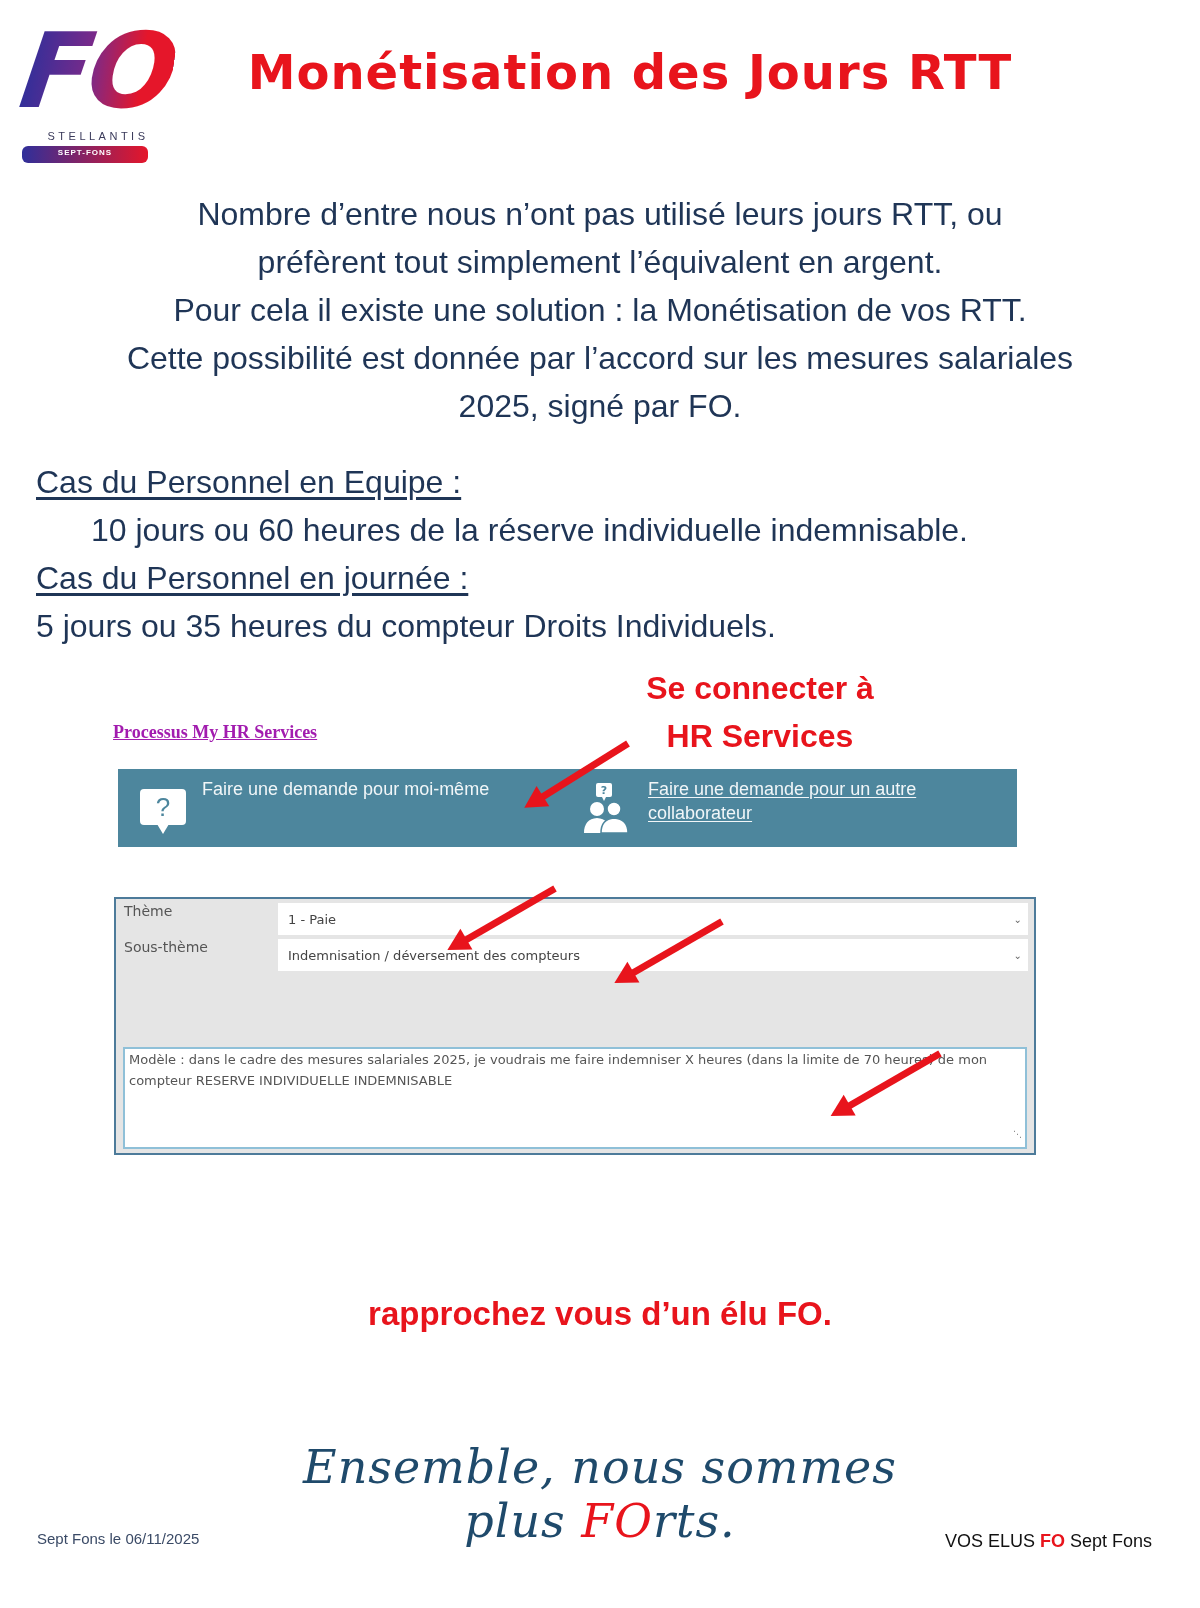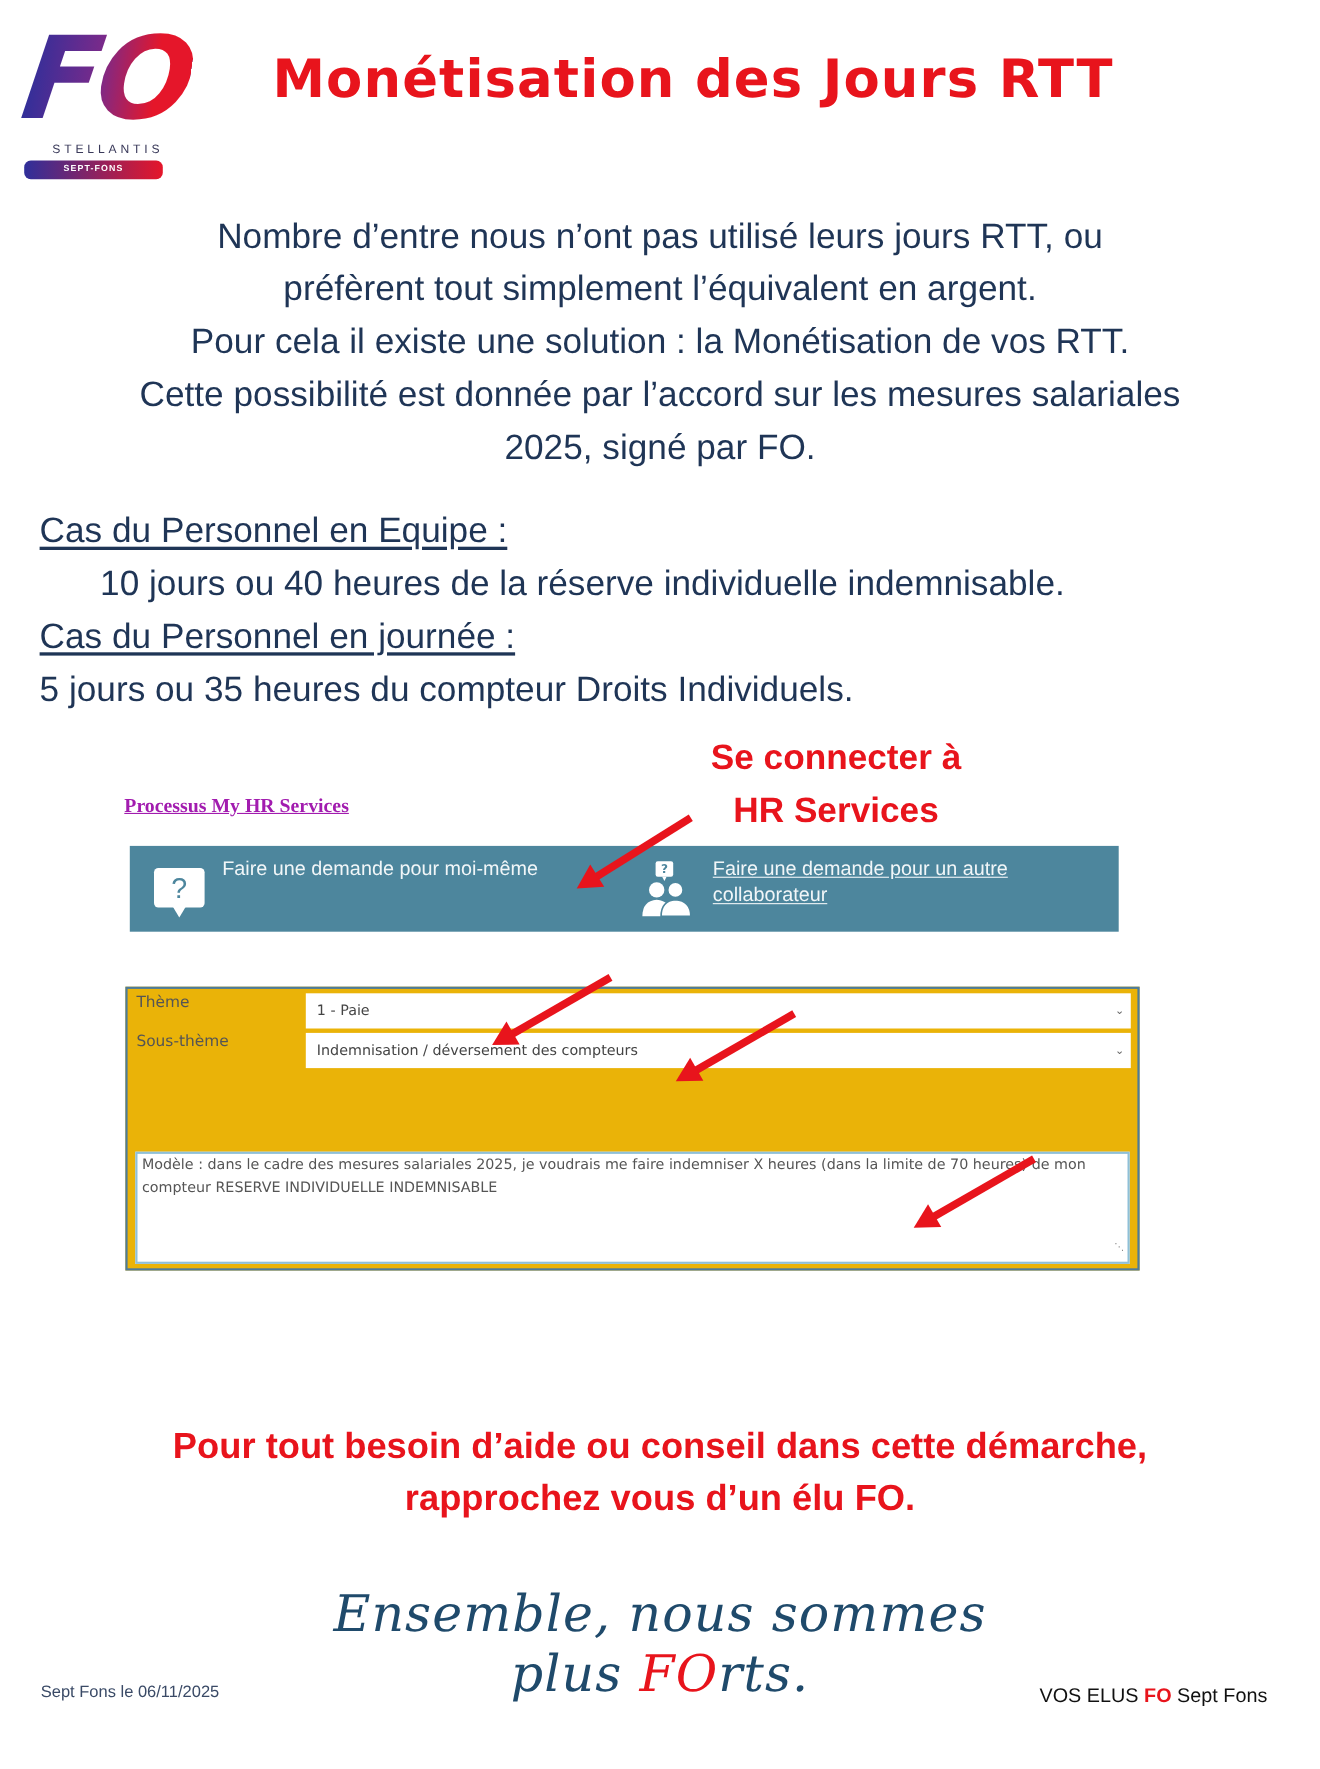--- a/index.html
+++ b/index.html
@@ -29,21 +29,21 @@
 
     .hr-banner { left: 118px; top: 769px; width: 899px; height: 78px; background: #4d869d; }
     .hr-action { position: absolute; display: flex; align-items: flex-start; color: #f1f6f8; font-size: 18px; line-height: 24px; }
     .hr-action.self { left: 22px; top: 8px; }
     .hr-action.other { left: 464px; top: 8px; }
     .hr-action.other .lbl { text-decoration: underline; text-underline-offset: 2px; width: 320px; }
     .q-icon { width: 46px; height: 36px; background: #fff; border-radius: 4px; position: relative; margin-top: 12px; margin-right: 16px; color: #4d869d; font-size: 26px; text-align: center; line-height: 36px; }
     .q-icon::after { content: ""; position: absolute; left: 17px; bottom: -9px; border-left: 6px solid transparent; border-right: 6px solid transparent; border-top: 10px solid #fff; }
     .people-icon { width: 48px; height: 54px; margin-right: 18px; position: relative; margin-top: 4px; }
 
-    .form-box { left: 114px; top: 897px; width: 922px; height: 258px; border: 2px solid #4d7b9a; background: #eab308; box-sizing: border-box; }
+    .form-box { left: 114px; top: 897px; width: 922px; height: 258px; border: 2px solid #4d7b9a; background: #e5e5e5; box-sizing: border-box; }
     .f-label { position: absolute; left: 8px; font-size: 14px; color: #555; font-family: "DejaVu Sans", sans-serif; }
     .f-select { position: absolute; left: 162px; width: 750px; height: 32px; background: #ffffff; box-sizing: border-box; font-family: "DejaVu Sans", sans-serif; font-size: 13px; color: #444; padding-left: 10px; line-height: 34px; }
     .f-select .chev { position: absolute; right: 6px; top: 0; font-size: 10px; color: #666; }
     .prec-label { position: absolute; left: 8px; top: 112px; font-family: Liberation Mono, monospace; font-weight: bold; font-size: 17px; color: #1e2a44; margin-top: 48px; }
     .prec-area { position: absolute; left: 7px; top: 148px; width: 904px; height: 102px; border: 2px solid #8fc0d8; background: #fff; box-sizing: border-box; font-family: "DejaVu Sans", sans-serif; font-size: 13px; line-height: 21px; color: #555; padding: 0 4px; resize: both; }
     .resize-grip { position: absolute; right: 3px; bottom: 2px; font-size: 9px; color: #888; }
 
     .arrow { position: absolute; height: 7px; background: #e8141c; transform-origin: right center; }
     .arrow::before { content: ""; position: absolute; left: -14px; top: -9px; border-top: 12px solid transparent; border-bottom: 12px solid transparent; border-right: 22px solid #e8141c; }
 
@@ -70,21 +70,21 @@
 <div class="abs intro">
   <div>Nombre d’entre nous n’ont pas utilisé leurs jours RTT, ou</div>
   <div>préfèrent tout simplement l’équivalent en argent.</div>
   <div>Pour cela il existe une solution : la Monétisation de vos RTT.</div>
   <div>Cette possibilité est donnée par l’accord sur les mesures salariales</div>
   <div>2025, signé par FO.</div>
 </div>
 
 <div class="abs cases">
   <div class="heading">Cas du Personnel en Equipe :</div>
-  <div class="indent">10 jours ou 40 heures de la réserve individuelle indemnisable.</div>
+  <div class="indent">10 jours ou 60 heures de la réserve individuelle indemnisable.</div>
   <div class="heading">Cas du Personnel en journée :</div>
   <div>5 jours ou 35 heures du compteur Droits Individuels.</div>
 </div>
 
 <div class="abs annot-red connect">
   <div>Se connecter à</div>
   <div>HR Services</div>
 </div>
 
 <div class="abs proc-title">Processus My HR Services</div>
@@ -125,21 +125,20 @@
     <span class="resize-grip">⋱</span>
   </div>
 </div>
 
 <div class="arrow" style="left:520px; top:740px; width:108px; transform: rotate(-32deg);"></div>
 <div class="arrow" style="left:445px; top:885px; width:110px; transform: rotate(-30deg);"></div>
 <div class="arrow" style="left:612px; top:918px; width:110px; transform: rotate(-30deg);"></div>
 <div class="arrow" style="left:828px; top:1050px; width:112px; transform: rotate(-30deg);"></div>
 
 <div class="abs annot-red help">
-  <div>Pour tout besoin d’aide ou conseil dans cette démarche,</div>
   <div>rapprochez vous d’un élu FO.</div>
 </div>
 
 <div class="abs slogan">
   <span>Ensemble, nous sommes plus </span><span class="fo">FO</span><span>rts.</span>
 </div>
 
 <div class="abs footer-left">Sept Fons le 06/11/2025</div>
 <div class="abs footer-right">
   <span>VOS ELUS </span><span class="fo">FO</span><span> Sept Fons</span>

